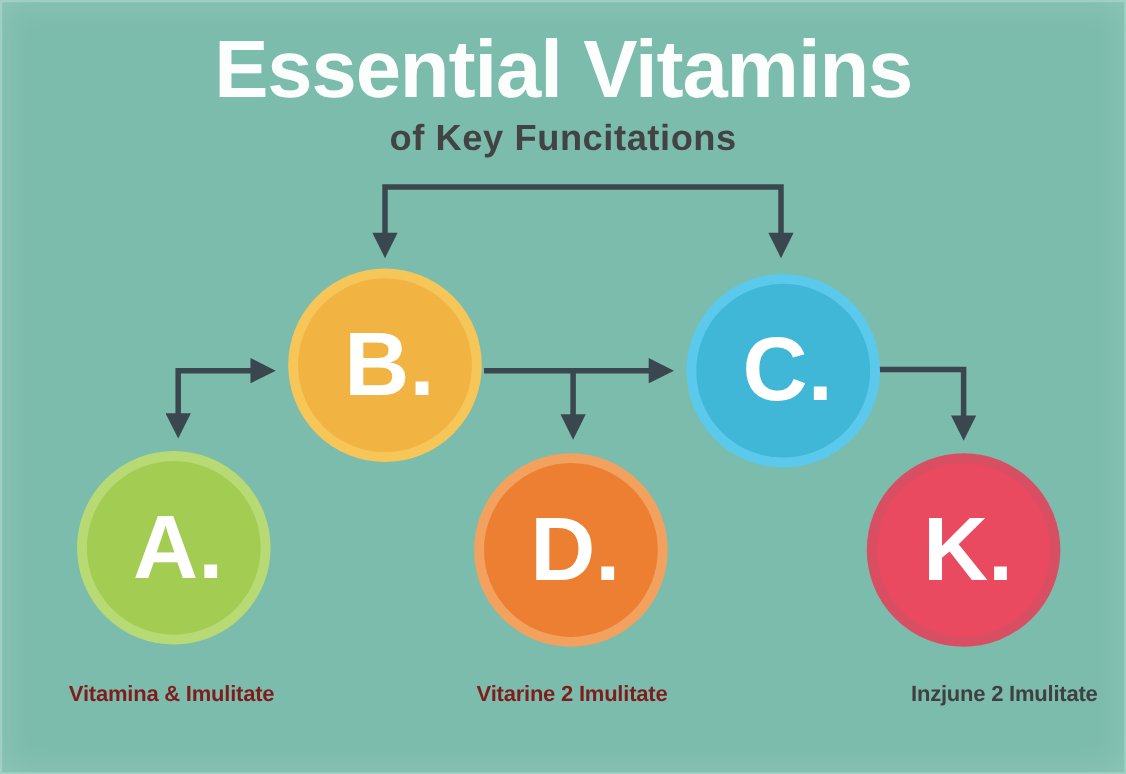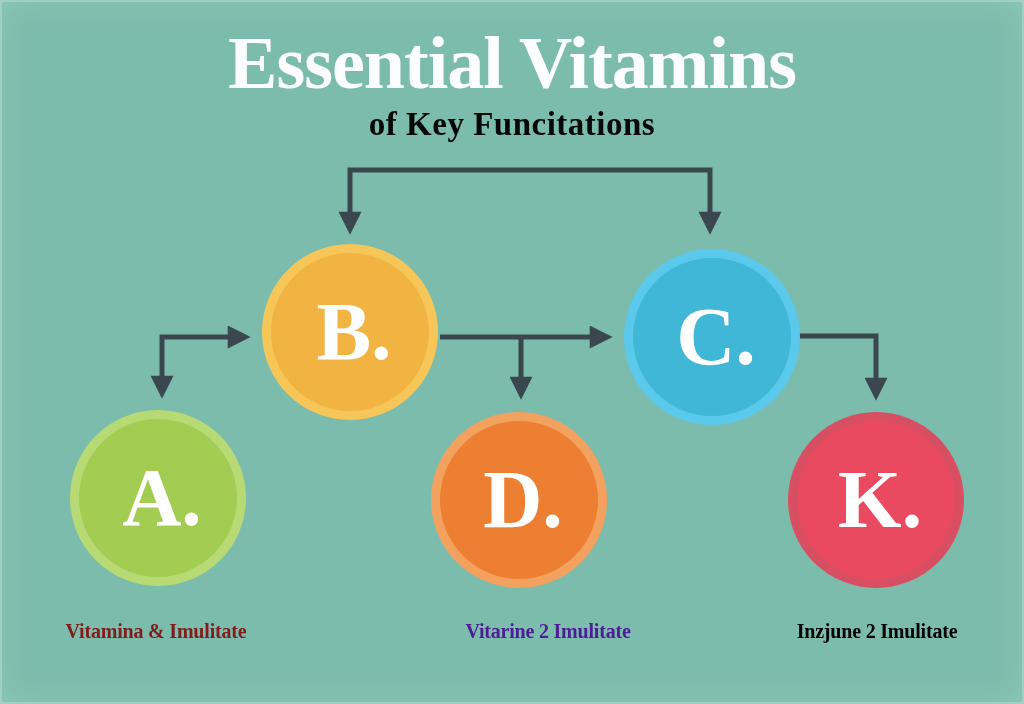--- a/index.html
+++ b/index.html
@@ -1,21 +1,21 @@
 <!DOCTYPE html>
 <html><head>
 <meta charset="utf-8">
 <style>
   html,body { margin:0; padding:0; }
   .canvas {
     position: relative;
     width: 1024px;
     height: 704px;
     overflow: hidden;
-    font-family: Liberation Serif, serif;
+    font-family: Liberation Sans, sans-serif;
     box-shadow: inset 0 0 0 2px rgba(255,255,255,.22), inset 0 0 34px rgba(255,255,255,.16);
   }
   .title {
     position: absolute;
     top: 26px; left: 0; width: 100%;
     text-align: center;
     font-size: 74px;
     font-weight: bold;
     letter-spacing: -1px;
     line-height: 1.0;
@@ -66,21 +66,21 @@
   .caption-d { left: 520px; }
   .caption-k { left: 877px; }
 </style>
 </head>
 <body>
 
 <div class="canvas" style="background: rgb(124, 188, 172); --arrow: #3b474f;">
 
   <div class="title" style="color: rgb(252, 254, 253);">Essential Vitamins</div>
 
-  <div class="subtitle" style="color: #000000; text-align: center;">of Key Funcitations</div>
+  <div class="subtitle" style="color: #404040; text-align: center;">of Key Funcitations</div>
 
   <svg class="connectors" width="1024" height="704" viewBox="0 0 1024 704" xmlns="http://www.w3.org/2000/svg">
     <defs>
       <marker id="ah" viewBox="0 0 10 10" refX="1" refY="5" markerUnits="userSpaceOnUse" markerWidth="26" markerHeight="23" orient="auto-start-reverse">
         <path class="ah" d="M0,0 L10,5 L0,10 Z"></path>
       </marker>
     </defs>
 
     <path class="conn" d="M350,214 V170 H710 V214" marker-start="url(#ah)" marker-end="url(#ah)"></path>
 
@@ -108,17 +108,17 @@
   <div class="node node-d" style="background: rgb(237, 127, 51); border-color: rgb(243, 161, 95);">
     <span class="node-letter" style="color: rgb(255, 255, 255);">D.</span>
   </div>
 
   <div class="node node-k" style="background: rgb(233, 74, 95); border-color: rgb(216, 79, 99);">
     <span class="node-letter" style="color: rgb(255, 255, 255);">K.</span>
   </div>
 
   <div class="caption caption-a" style="color: #7f1d1d;">Vitamina &amp; Imulitate</div>
 
-  <div class="caption caption-d" style="color: #4c1d95; margin-left: 28px;">Vitarine 2 Imulitate</div>
+  <div class="caption caption-d" style="color: #7f1d1d;">Vitarine 2 Imulitate</div>
 
-  <div class="caption caption-k" style="color: #000000;">Inzjune 2 Imulitate</div>
+  <div class="caption caption-k" style="color: #404040; margin-left: 36px;">Inzjune 2 Imulitate</div>
 
 </div>
 
 </body></html>

